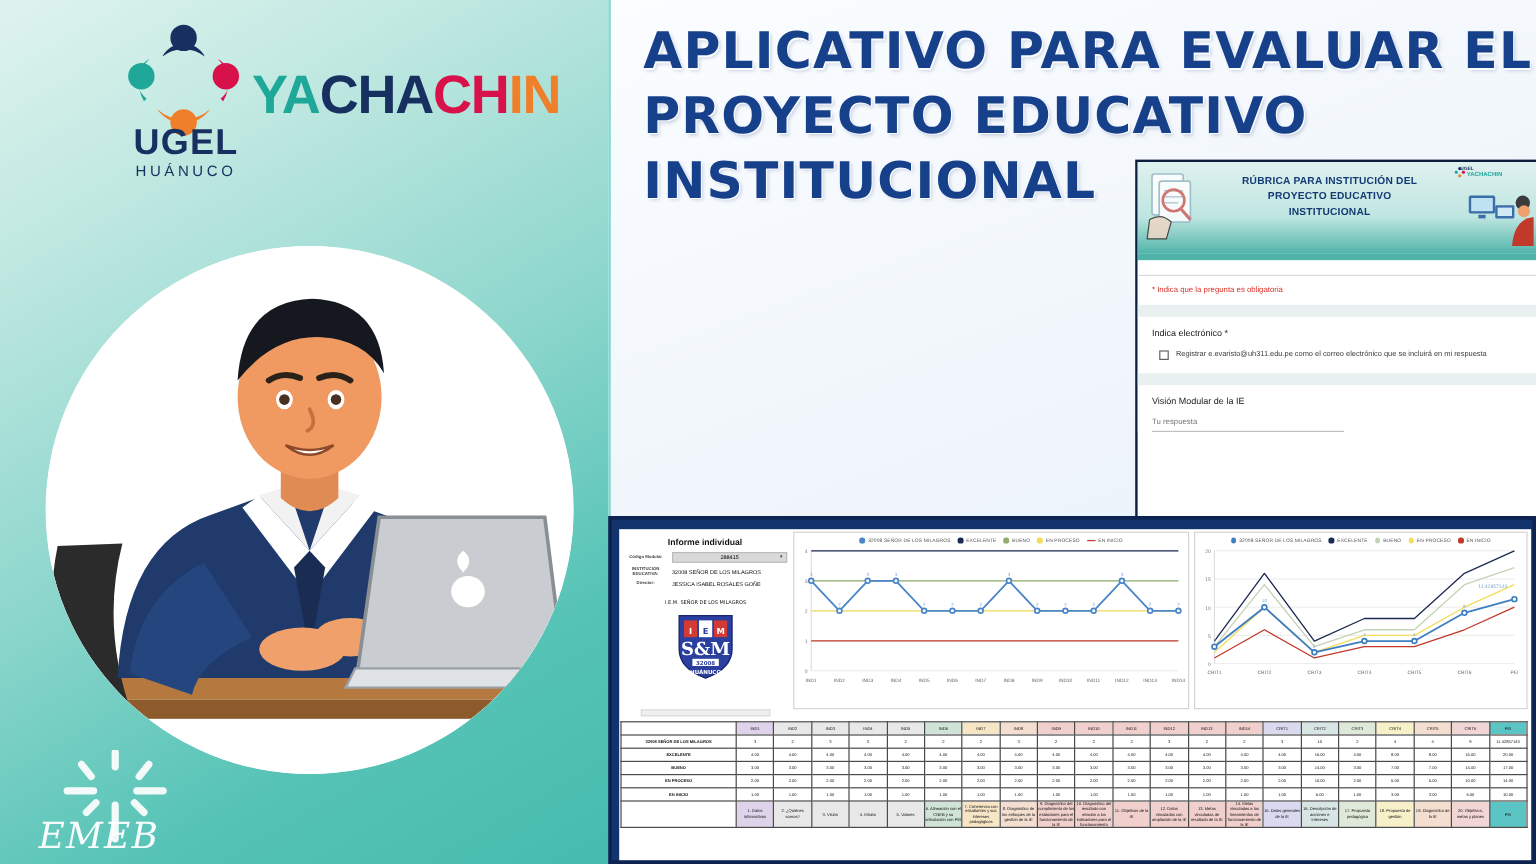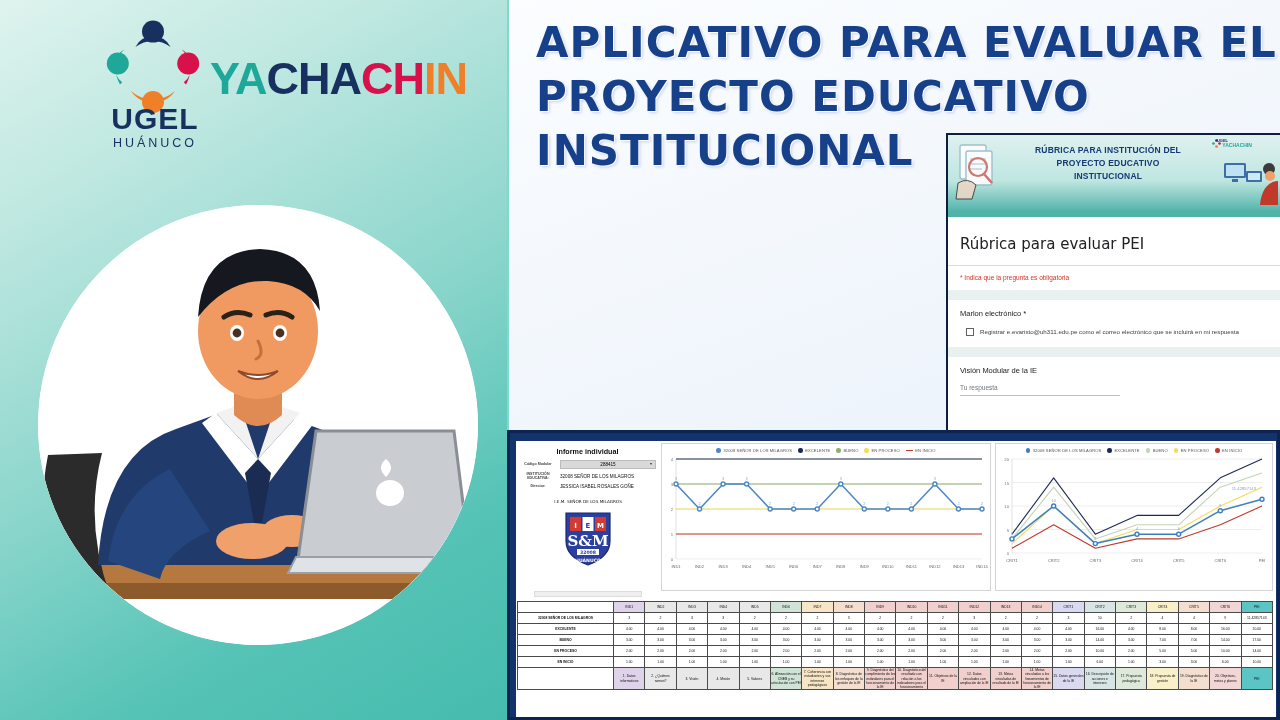--- a/index.html
+++ b/index.html
@@ -190,20 +190,35 @@
 
           <path d="M278 226 l138 0 l16 128 l-172 0z" fill="#c9ccd1" stroke="#8a8f96" stroke-width="3"></path>
           <path d="M258 352 l182 0 l8 16 l-198 0z" fill="#dfe2e6" stroke="#9aa0a7" stroke-width="2"></path>
           <path d="M348 272 q-10 -10 0 -18 q10 8 0 18z" fill="#ffffff"></path>
           <ellipse cx="352" cy="288" rx="14" ry="13" fill="#ffffff"></ellipse>
           <path d="M340 282 q12 -12 24 0 q-12 16 -24 0z" fill="#ffffff"></path>
         </g>
       </svg>
     </div>
 
+    <div class="emeb">
+      <svg viewBox="0 0 150 92" width="150" height="92">
+        <g stroke="#ffffff" stroke-width="6" stroke-linecap="round" opacity=".92">
+          <line x1="74" y1="2" x2="74" y2="14"></line>
+          <line x1="46" y1="12" x2="54" y2="22"></line>
+          <line x1="102" y1="12" x2="94" y2="22"></line>
+          <line x1="34" y1="34" x2="56" y2="34"></line>
+          <line x1="92" y1="34" x2="114" y2="34"></line>
+          <line x1="50" y1="52" x2="58" y2="44"></line>
+          <line x1="98" y1="52" x2="90" y2="44"></line>
+          <line x1="74" y1="46" x2="74" y2="74"></line>
+        </g>
+      </svg>
+      <div class="emeb-text">EMEB</div>
+    </div>
   </div>
 
   <div class="right-panel">
 
     <div class="title">
       <div>APLICATIVO PARA EVALUAR EL</div>
       <div>PROYECTO EDUCATIVO</div>
       <div>INSTITUCIONAL</div>
     </div>
 
@@ -241,25 +256,24 @@
           <rect x="24" y="20" width="16" height="11" rx="1.2" fill="#3c6fa8"></rect>
           <rect x="26" y="22" width="12" height="7" fill="#cfe9f6"></rect>
           <circle cx="47" cy="18" r="6" fill="#3b3b3b"></circle>
           <path d="M38 54 q2 -22 17 -24 l8 0 l0 24z" fill="#c0392b"></path>
           <circle cx="48" cy="25" r="5" fill="#f0a06a"></circle>
         </svg>
       </div>
       <div class="teal-rule"></div>
 
       <div class="form-body">
-        <div class="form-h1">Rúbrica para evaluar PEI</div>
         <div class="form-div"></div>
         <div class="form-req">* Indica que la pregunta es obligatoria</div>
         <div class="band"></div>
-        <div class="form-label">Marlon electrónico *</div>
+        <div class="form-label">Indica electrónico *</div>
         <div class="cb-row">
           <div class="cb"></div>
           <div class="cb-txt">Registrar e.evaristo@uh311.edu.pe como el correo electrónico que se incluirá en mi respuesta</div>
         </div>
         <div class="band" style="margin-top:10px"></div>
         <div class="form-label">Visión Modular de la IE</div>
         <div class="answer">Tu respuesta</div>
         <div class="answer-line"></div>
       </div>
     </div>

